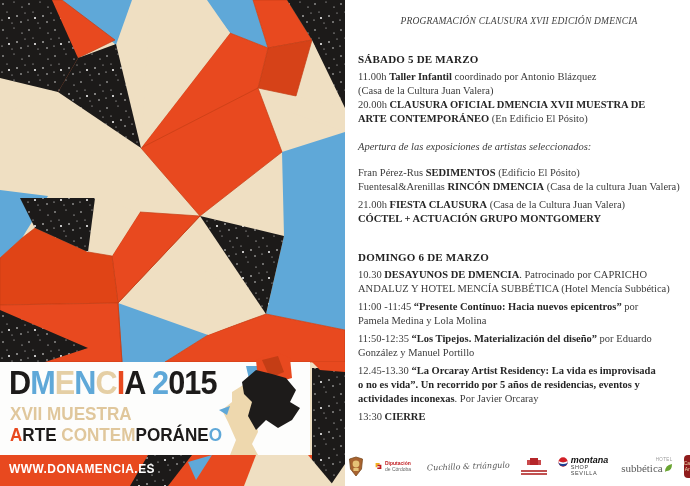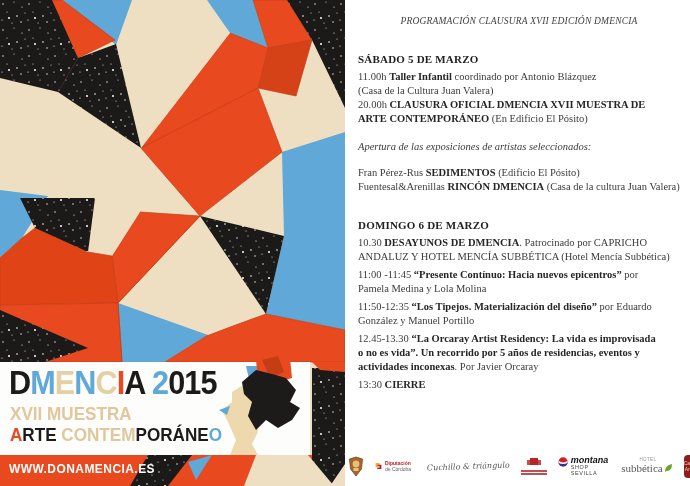--- a/index.html
+++ b/index.html
@@ -30,21 +30,21 @@
   .dipu-text{font-size:5px;color:#666;line-height:6px;}
   .dipu-text .red{color:#c01a1e;font-weight:bold;}
   .script-logo{font-family:"DejaVu Serif",serif;font-style:italic;font-size:8px;color:#555;
                transform:rotate(-2deg);white-space:nowrap;}
   .emblem-lines{width:26px;}
   .emblem-lines div{height:1.5px;background:#c05050;margin-top:1.5px;}
   .montana{flex-direction:row;gap:3px;align-items:flex-start;}
   .montana-txt{display:flex;flex-direction:column;line-height:1;}
   .montana-name{font-size:9px;font-weight:800;font-style:italic;color:#111;}
   .montana-sub{font-size:5.5px;color:#444;letter-spacing:.6px;}
-  .subb{align-items:center;line-height:1;}
+  .subb{align-items:flex-end;line-height:1;}
   .subb-prefix{font-size:4.5px;color:#9a9a9a;letter-spacing:.4px;margin-left:2px;}
   .subb-row{display:flex;align-items:center;gap:1px;}
   .subb-name{font-size:11px;color:#5a5a5a;font-family:"Liberation Serif",serif;}
   .capricho{width:26px;height:23px;background:#8f1c1c;border-radius:4px;color:#ecd9ae;
             font-size:5px;line-height:6px;text-align:center;justify-content:center;}
 </style>
 </head>
 <body>
 
 <div class="page">
@@ -136,20 +136,21 @@
     <div class="poster-text t-url">WWW.DONAMENCIA.ES</div>
   </div>
 
   <div class="program">
     <div class="prog-header">PROGRAMACIÓN CLAUSURA XVII EDICIÓN DMENCIA</div>
     <div id="program-sections">
         <h3 class="day">SÁBADO 5 DE MARZO</h3>
         <p class="para"><span>11.00h </span><span class="b">Taller Infantil</span><span> coordinado por Antonio Blázquez</span><br><span>(Casa de la Cultura Juan Valera)</span><br><span>20.00h </span><span class="b">CLAUSURA OFICIAL  DMENCIA XVII MUESTRA DE</span><br><span class="b">ARTE CONTEMPORÁNEO</span><span> (En Edificio El Pósito)</span></p>
         <p class="note"><span>Apertura de las exposiciones de artistas seleccionados:</span></p>
         <p class="para"><span>Fran Pérez-Rus </span><span class="b">SEDIMENTOS</span><span> (Edificio El Pósito)</span><br><span>Fuentesal&amp;Arenillas </span><span class="b">RINCÓN DMENCIA</span><span> (Casa de la cultura Juan Valera)</span></p>
+        <p class="para"><span>21.00h </span><span class="b">FIESTA CLAUSURA</span><span> (Casa de la Cultura Juan Valera)</span><br><span class="b">CÓCTEL + ACTUACIÓN GRUPO MONTGOMERY</span></p>
         <h3 class="day">DOMINGO 6 DE MARZO</h3>
         <p class="para"><span>10.30 </span><span class="b">DESAYUNOS DE DMENCIA</span><span>. Patrocinado por CAPRICHO</span><br><span>ANDALUZ Y HOTEL MENCÍA SUBBÉTICA (Hotel Mencía Subbética)</span></p>
         <p class="para"><span>11:00 -11:45 </span><span class="b">“Presente Contínuo: Hacia nuevos epicentros”</span><span> por</span><br><span>Pamela Medina y Lola Molina</span></p>
         <p class="para"><span>11:50-12:35 </span><span class="b">“Los Tipejos. Materialización del diseño”</span><span> por Eduardo</span><br><span>González y Manuel Portillo</span></p>
         <p class="para"><span>12.45-13.30 </span><span class="b">“La Orcaray Artist Residency: La vida es improvisada</span><br><span class="b">o no es vida”. Un recorrido por 5 años de residencias, eventos y</span><br><span class="b">actividades inconexas</span><span>. Por Javier Orcaray</span></p>
         <p class="para"><span>13:30 </span><span class="b">CIERRE</span></p>
       </div>
   </div>
 
   <div class="logos">

